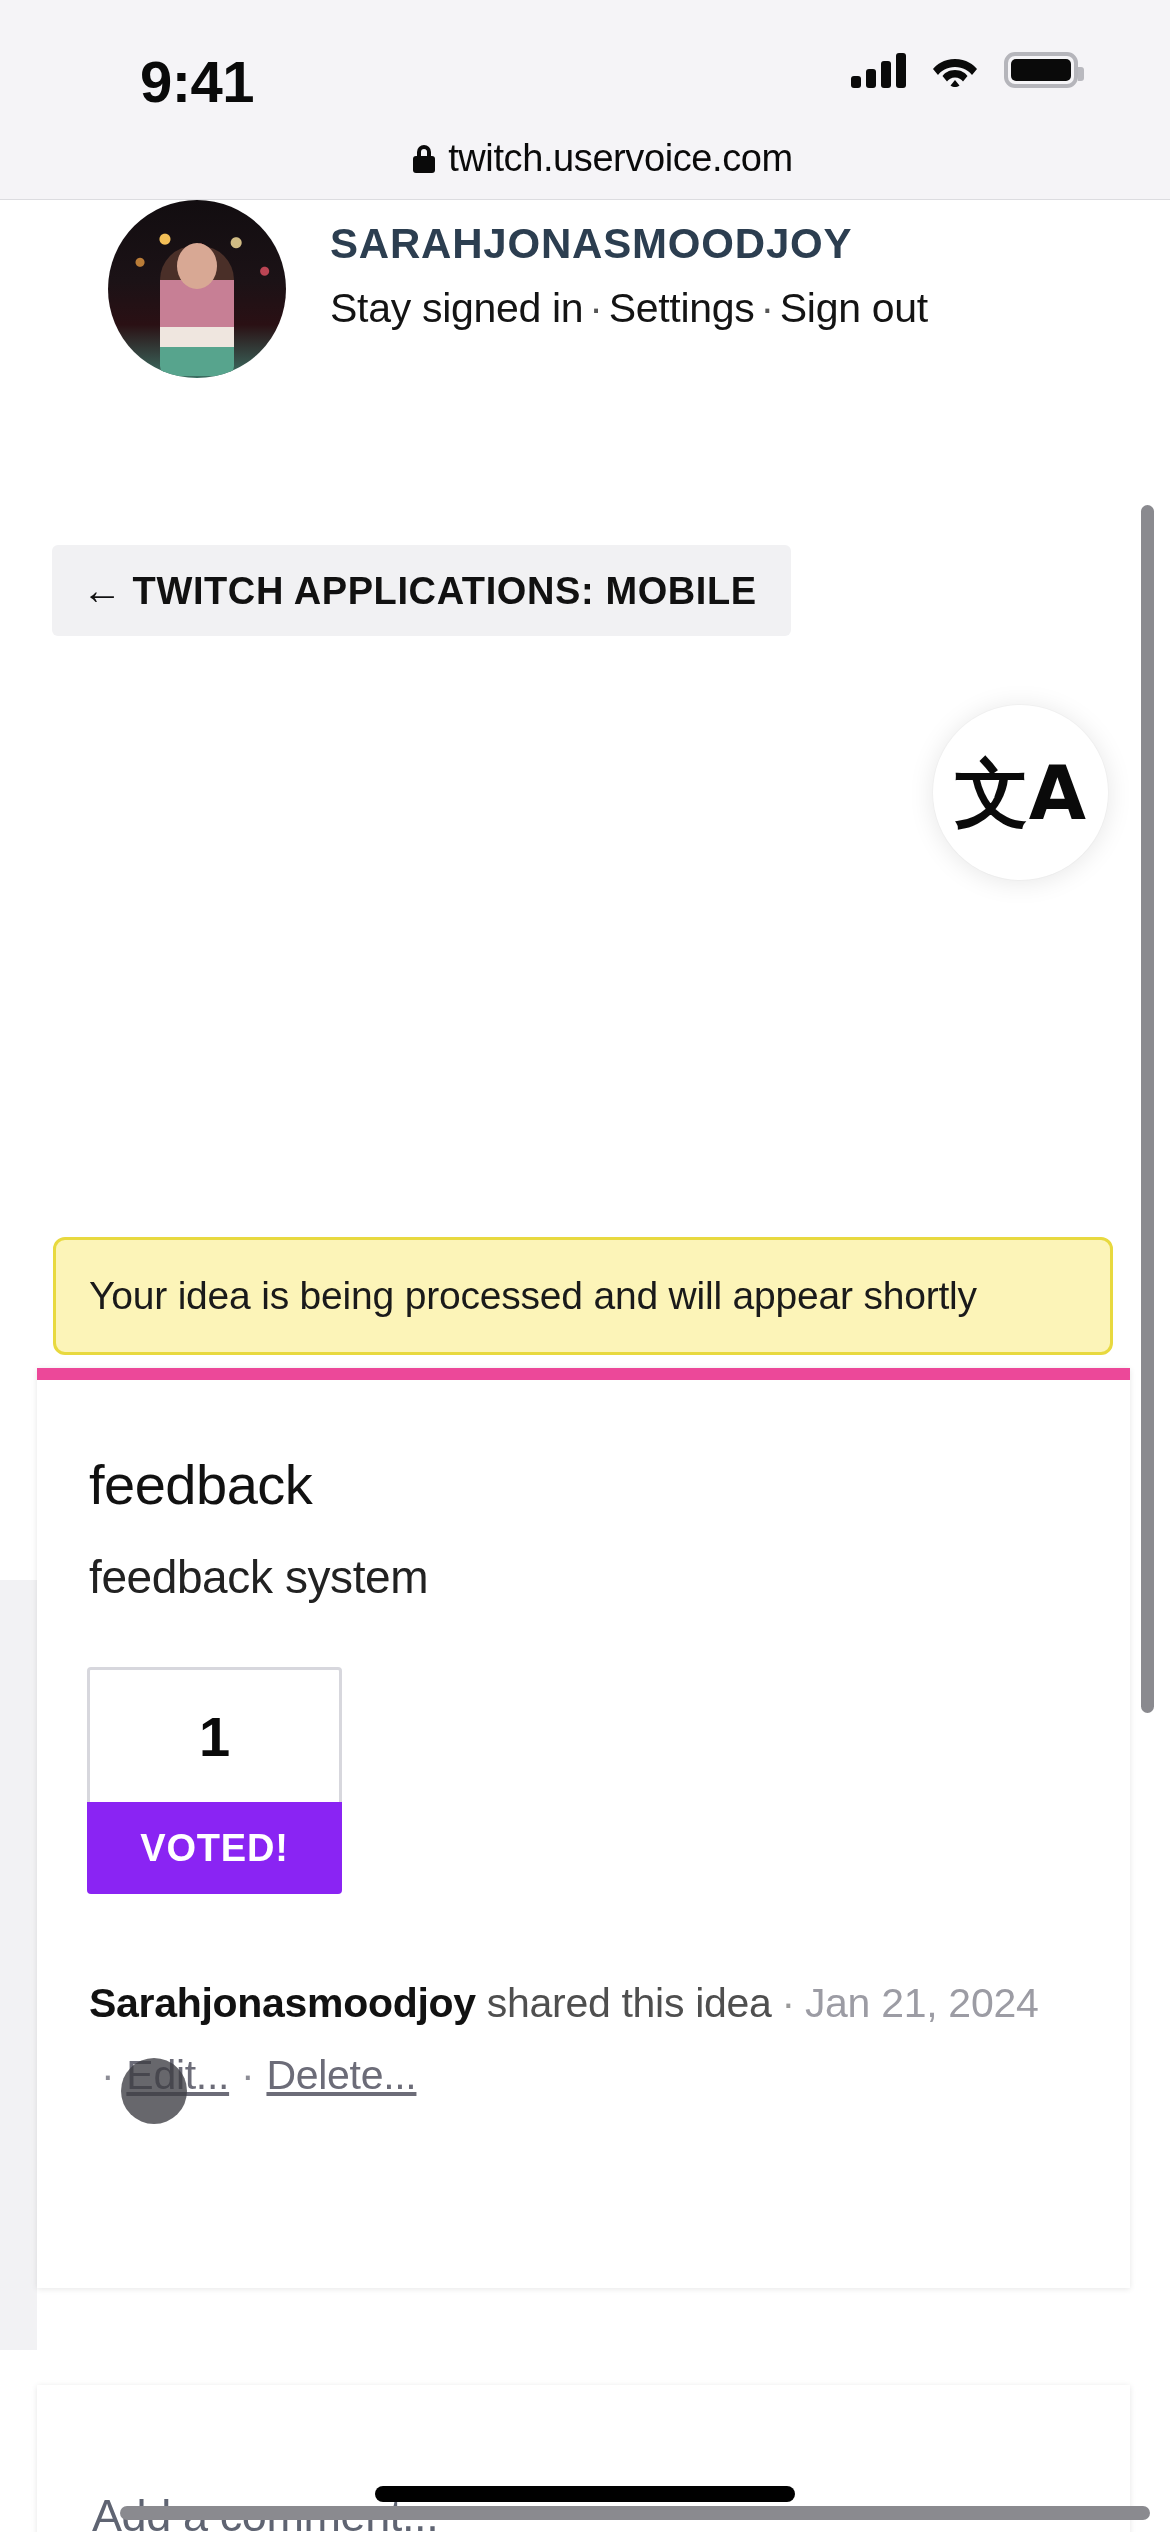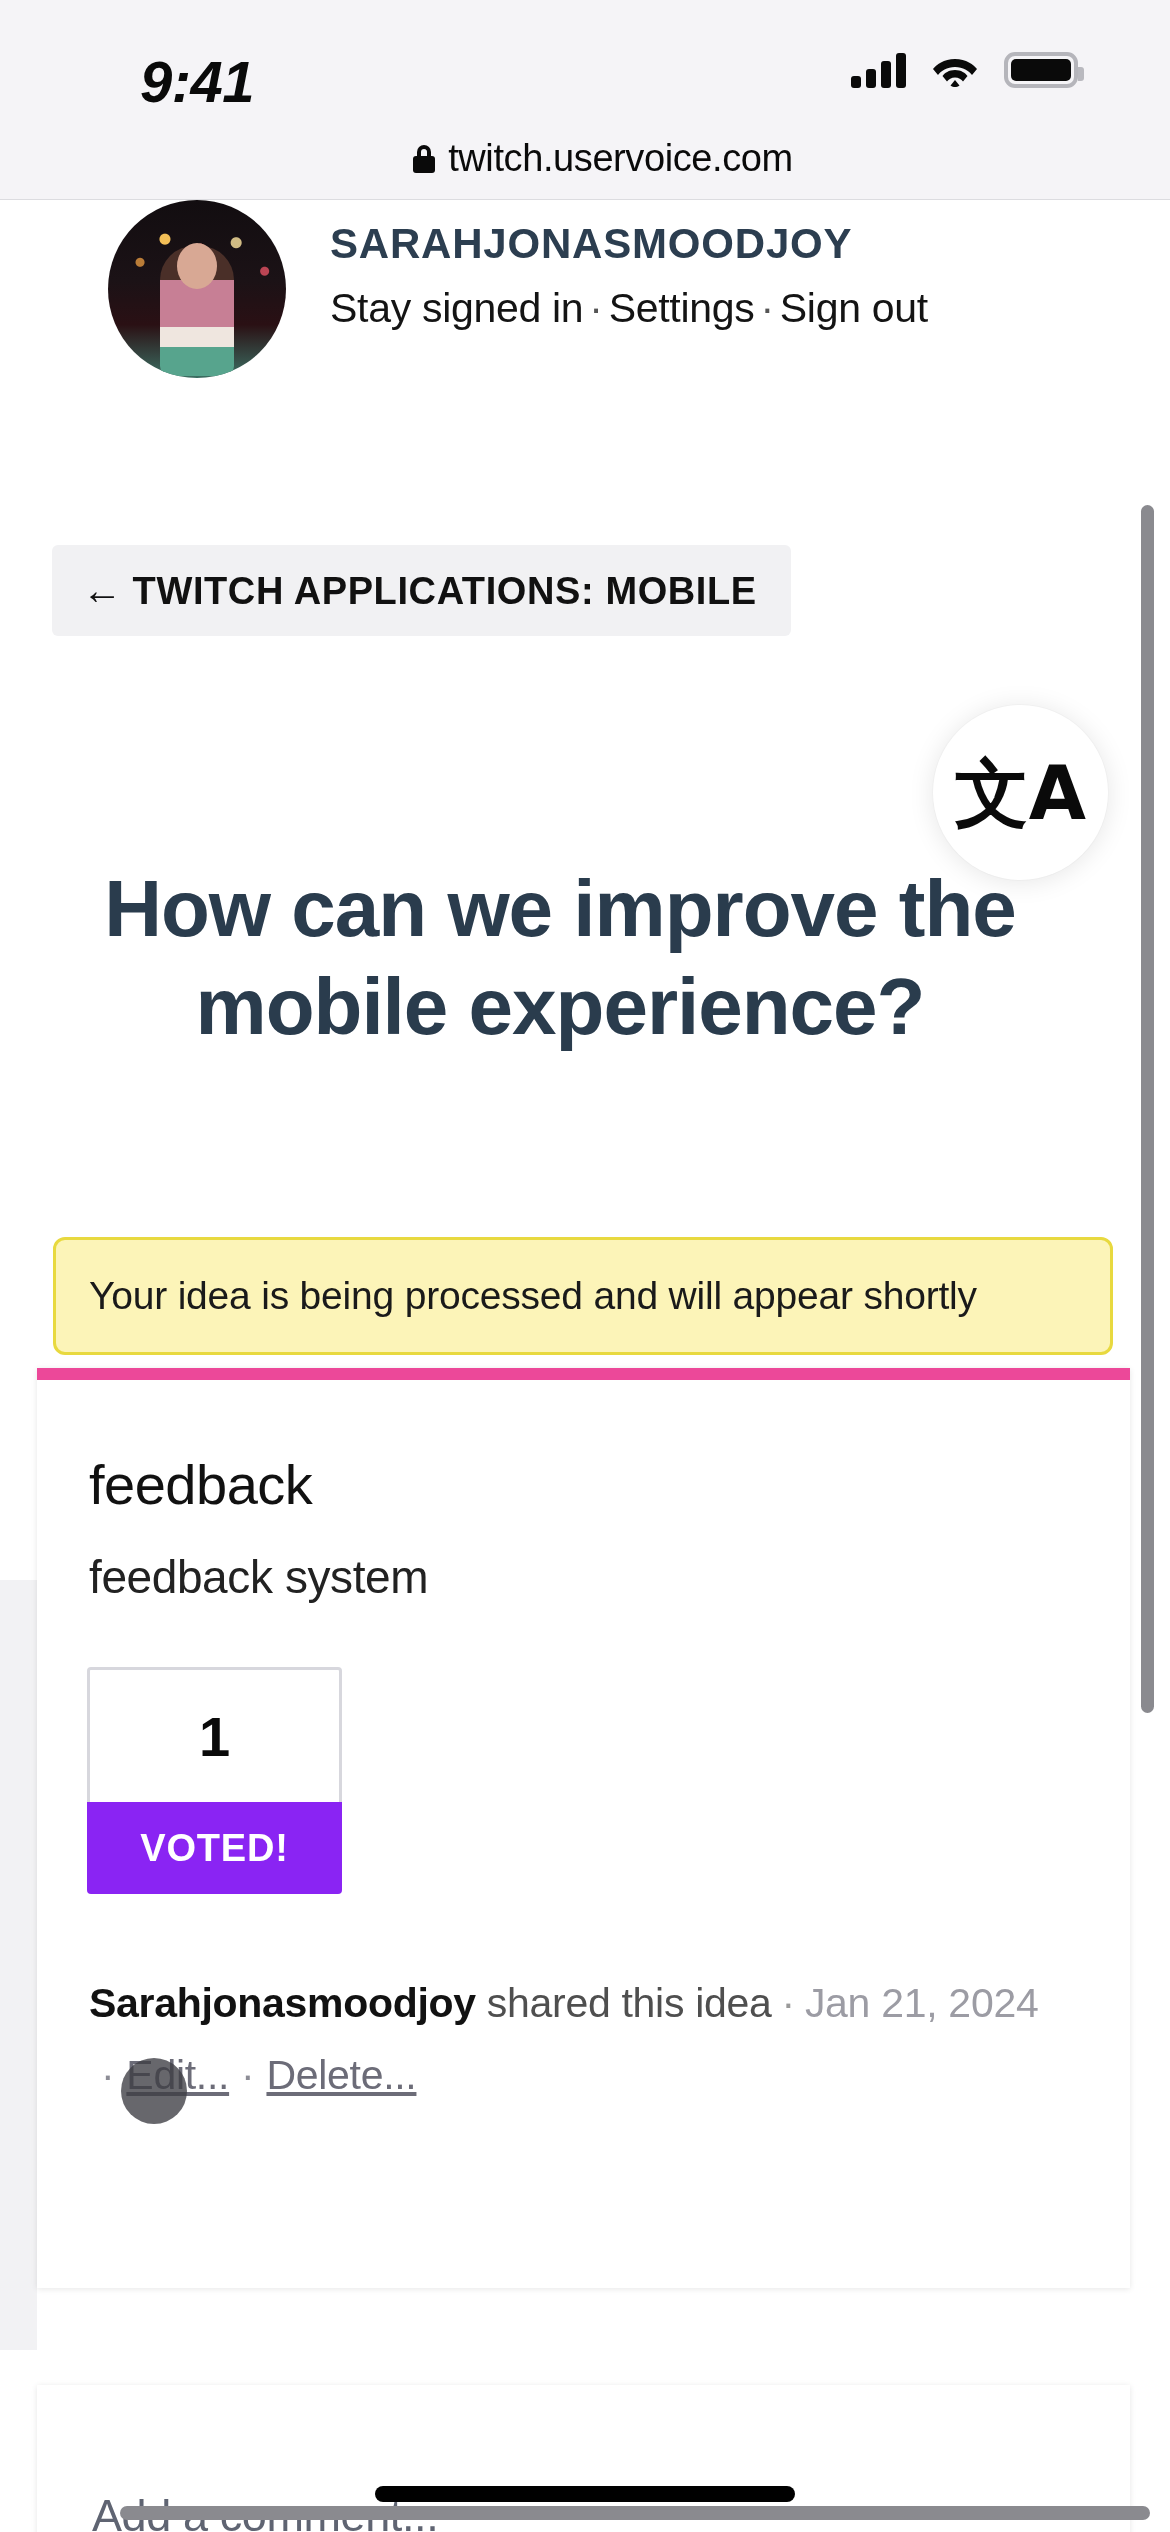--- a/index.html
+++ b/index.html
@@ -9,21 +9,20 @@
     background:#ffffff;
     -webkit-font-smoothing:antialiased;
   }
 
   
   .status-bar{
     position:absolute; top:0; left:0; width:1170px; height:160px;
     background:#f5f4f7;
     display:flex; align-items:center; justify-content:space-between;
     padding:0 96px 0 0;
-    font-style:italic;
   }
   .sb-time{
     position:absolute; left:140px; top:48px;
     font-size:58px; font-weight:600; color:#0a0a0a;
     letter-spacing:-0.5px;
   }
   .sb-right{
     position:absolute; right:92px; top:52px;
     display:flex; align-items:center; gap:26px;
   }
@@ -275,21 +274,20 @@
   </div>
 
   <div class="crumb">
     <span class="arr">←</span><span>TWITCH APPLICATIONS: MOBILE</span>
   </div>
 
   <div class="fab">
     <span class="glyph">文A</span>
   </div>
 
-  <h1 class="headline">How can we improve the mobile experience?</h1>
 
   <div class="notice">
     <span>Your idea is being processed and will appear shortly</span>
   </div>
 
   <div class="card">
     <div class="card-title">feedback</div>
     <div class="card-sub">feedback system</div>
 
     <div class="votebox">

